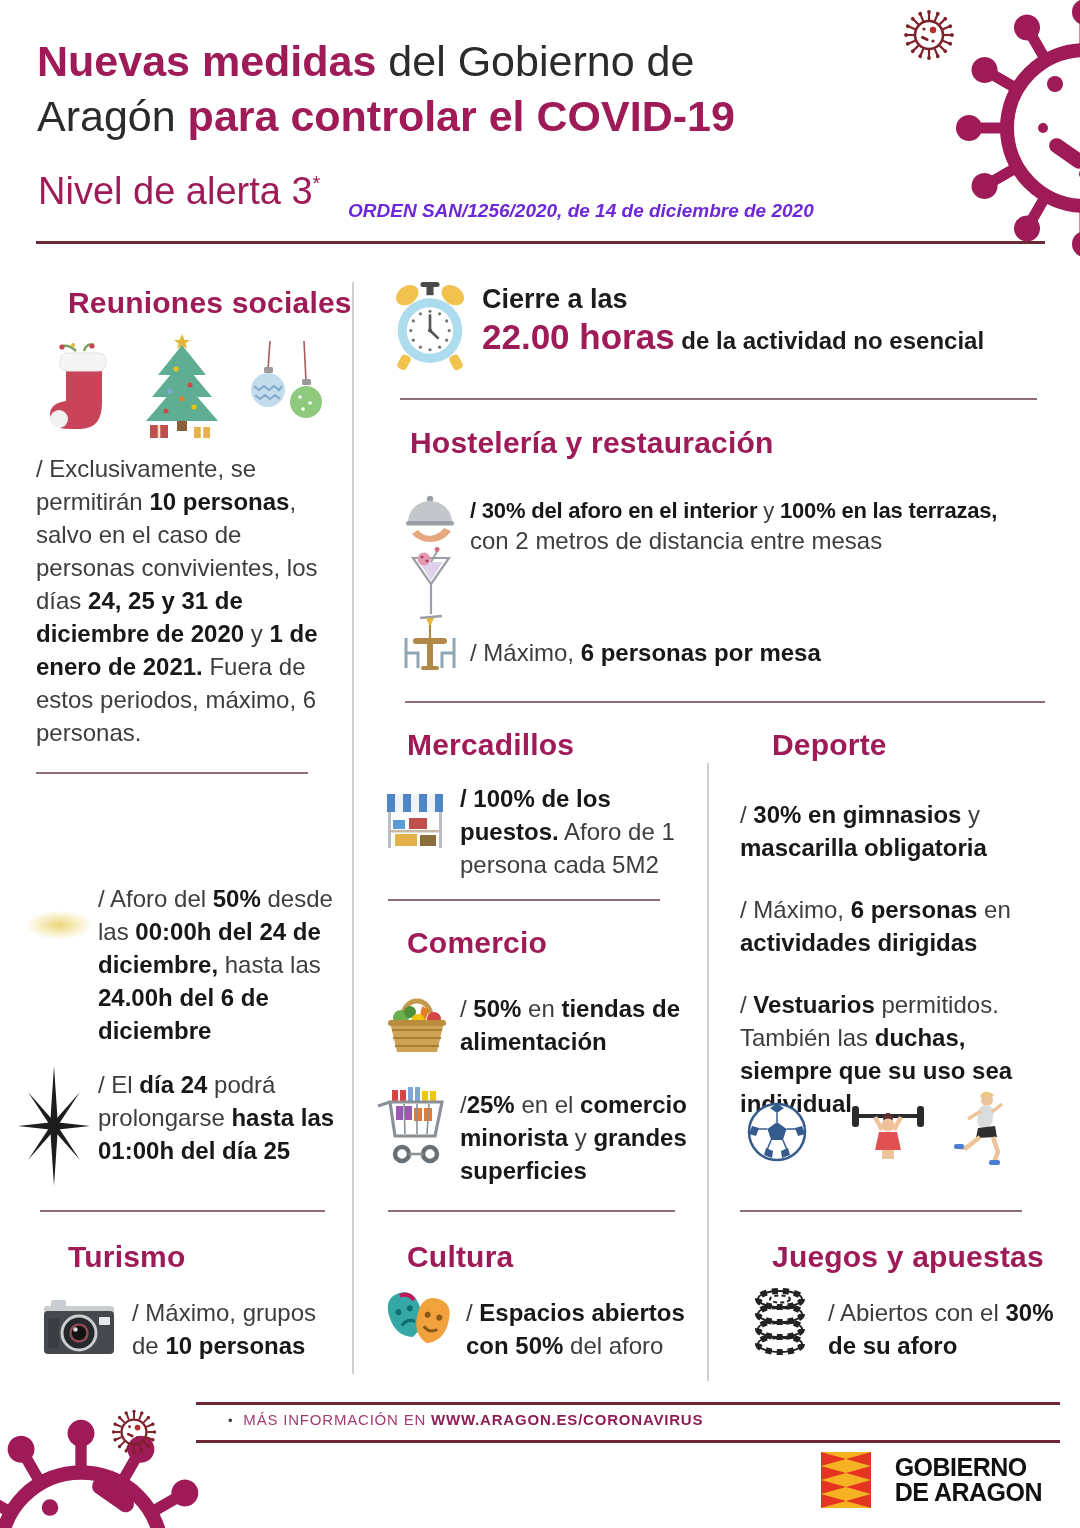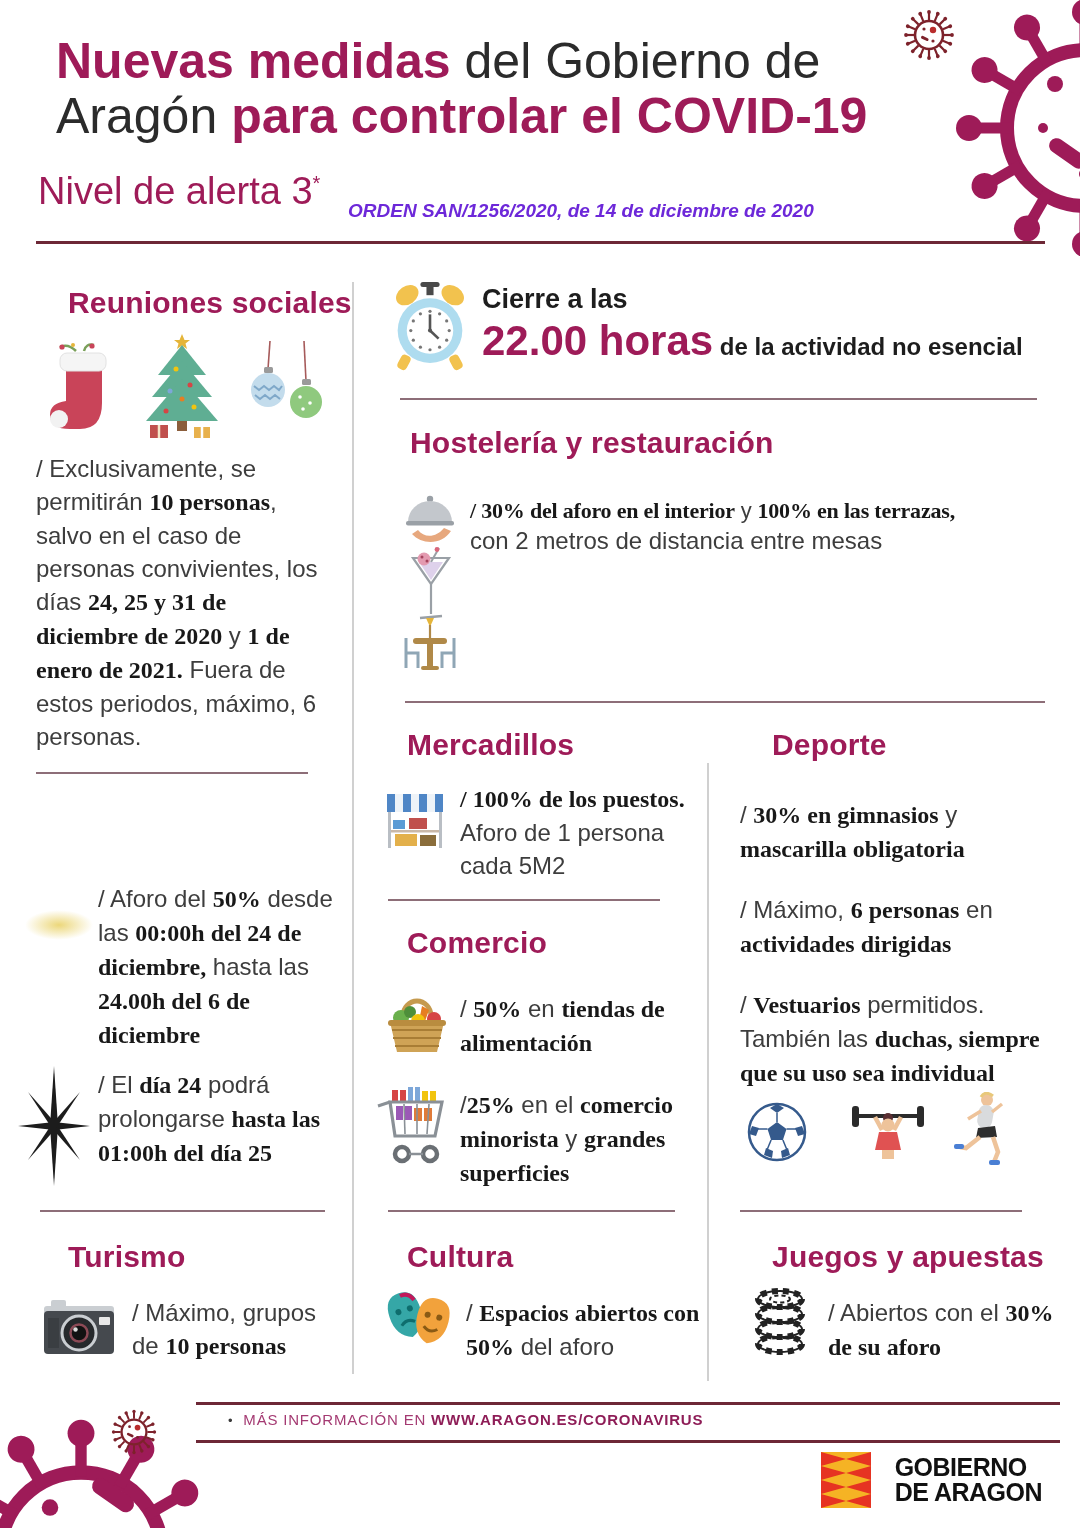--- a/index.html
+++ b/index.html
@@ -3,35 +3,35 @@
 <meta charset="utf-8">
 <style>
   html,body{margin:0;padding:0;background:#fff;}
   .page{position:relative;width:1080px;height:1528px;background:#ffffff;overflow:hidden;
         font-family:"Liberation Sans",sans-serif;}
   .abs{position:absolute;}
   
   .sh{position:absolute;color:#9e1b58;font-weight:800;font-size:30px;letter-spacing:.2px;margin-left:32px;}
   
   .txt{position:absolute;font-size:24px;line-height:33px;color:#3d3d3d;font-weight:400;}
-  .txt .b{font-weight:700;color:#181818;font-family:Liberation Serif, serif;}
+  .txt .b{font-weight:700;color:#181818;}
   .txt .r{font-weight:400;color:#3d3d3d;}
   
   .rule{position:absolute;height:2px;background:#8d6e78;}
   .rule-dark{position:absolute;height:3px;background:#6d2836;}
   .vdiv{position:absolute;width:2px;background:#d0d0d0;}
   
-  .title{position:absolute;left:56px;top:34px;font-size:50px;line-height:55px;color:#2b2b2b;font-weight:500;}
+  .title{position:absolute;left:37px;top:34px;font-size:43px;line-height:55px;color:#2b2b2b;font-weight:500;}
   .title .acc{color:#9e1b58;font-weight:800;}
   .alert{position:absolute;left:38px;top:170px;font-size:38px;color:#9e1b58;font-weight:500;text-align:right;}
   .alert sup{font-size:20px;}
   .order{position:absolute;left:348px;top:200px;font-size:19px;font-style:italic;font-weight:700;color:#6d28d9;}
   
   .banner-l1{font-size:27px;font-weight:700;color:#1d1d1d;}
-  .banner-time{font-size:42px;font-weight:800;color:#9e1b58;}
+  .banner-time{font-size:35px;font-weight:800;color:#9e1b58;}
   .banner-detail{font-size:24px;font-weight:700;color:#1d1d1d;}
   
   .hline1{font-size:22px;letter-spacing:-.2px;white-space:nowrap;}
   
   .finfo{position:absolute;left:228px;top:1411px;font-size:15px;letter-spacing:.8px;color:#a43a72;font-weight:500;}
   .finfo .dot{color:#3a3a3a;margin-right:10px;font-size:13px;}
   .finfo .url{color:#8e1d57;font-weight:800;}
   .logo{position:absolute;right:38px;top:1452px;display:flex;gap:24px;align-items:center;}
   .logo-text{font-weight:800;font-size:25px;line-height:25px;color:#111;letter-spacing:-.5px;}
   .glow{position:absolute;left:12px;top:898px;width:94px;height:54px;
@@ -280,20 +280,23 @@
     <polygon points="28,2 36,2 32,11" fill="#e5b53a"></polygon>
     <line x1="32" y1="9" x2="32" y2="22" stroke="#b08948" stroke-width="2.2"></line>
     <g stroke="#8fa6b5" stroke-width="3" fill="none">
       <path d="M8 22 L8 52 M8 37 L20 37 L20 52"></path>
       <path d="M56 22 L56 52 M56 37 L44 37 L44 52"></path>
     </g>
     <rect x="15" y="22" width="34" height="6" rx="3" fill="#b08948"></rect>
     <rect x="29" y="28" width="6" height="22" fill="#b08948"></rect>
     <rect x="23" y="50" width="18" height="4" rx="2" fill="#b08948"></rect>
   </svg>
+  <div class="txt" style="left:470px;top:636px;width:560px">
+    <span class="r">/  Máximo, </span><span class="b">6 personas por mesa</span>
+  </div>
 
   <div class="rule" style="left:405px;top:701px;width:640px"></div>
 
   <div class="sh" style="left:375px;top:728px">Mercadillos</div>
   <svg class="abs" style="left:383px;top:790px" width="64" height="64" viewBox="0 0 64 64">
     <rect x="5" y="8" width="3" height="50" fill="#b9bec4"></rect>
     <rect x="56" y="8" width="3" height="50" fill="#b9bec4"></rect>
     <g>
       <rect x="4" y="4" width="8" height="18" fill="#4f86c6"></rect>
         <rect x="12" y="4" width="8" height="18" fill="#eef3f8"></rect>

